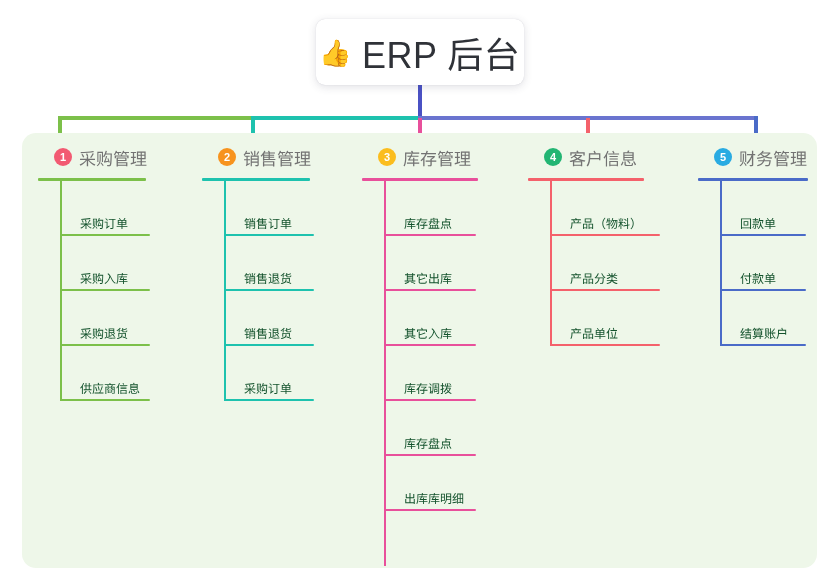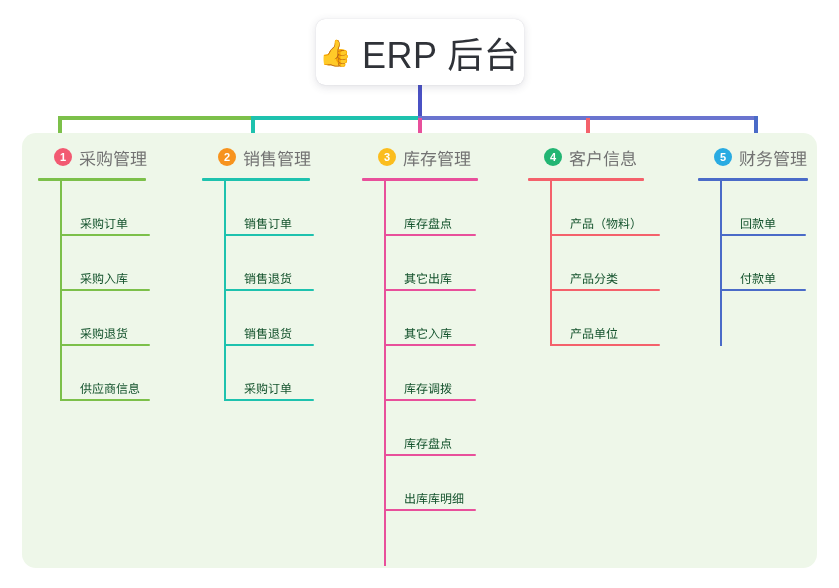--- a/index.html
+++ b/index.html
@@ -294,17 +294,21 @@
         <div class="items">
           <div class="spine" style="background: rgb(74, 107, 200); height: 165px;"></div>
           <div class="item">
             <span class="item-label">回款单</span>
             <div class="item-rule" style="background: rgb(74, 107, 200); width: 86px;"></div>
           </div>
           <div class="item">
             <span class="item-label">付款单</span>
             <div class="item-rule" style="background: rgb(74, 107, 200); width: 86px;"></div>
           </div>
+          <div class="item">
+            <span class="item-label">结算账户</span>
+            <div class="item-rule" style="background: rgb(74, 107, 200); width: 86px;"></div>
+          </div>
         </div>
       </div>
     </div>
 
 </div>
 
 </body></html>

